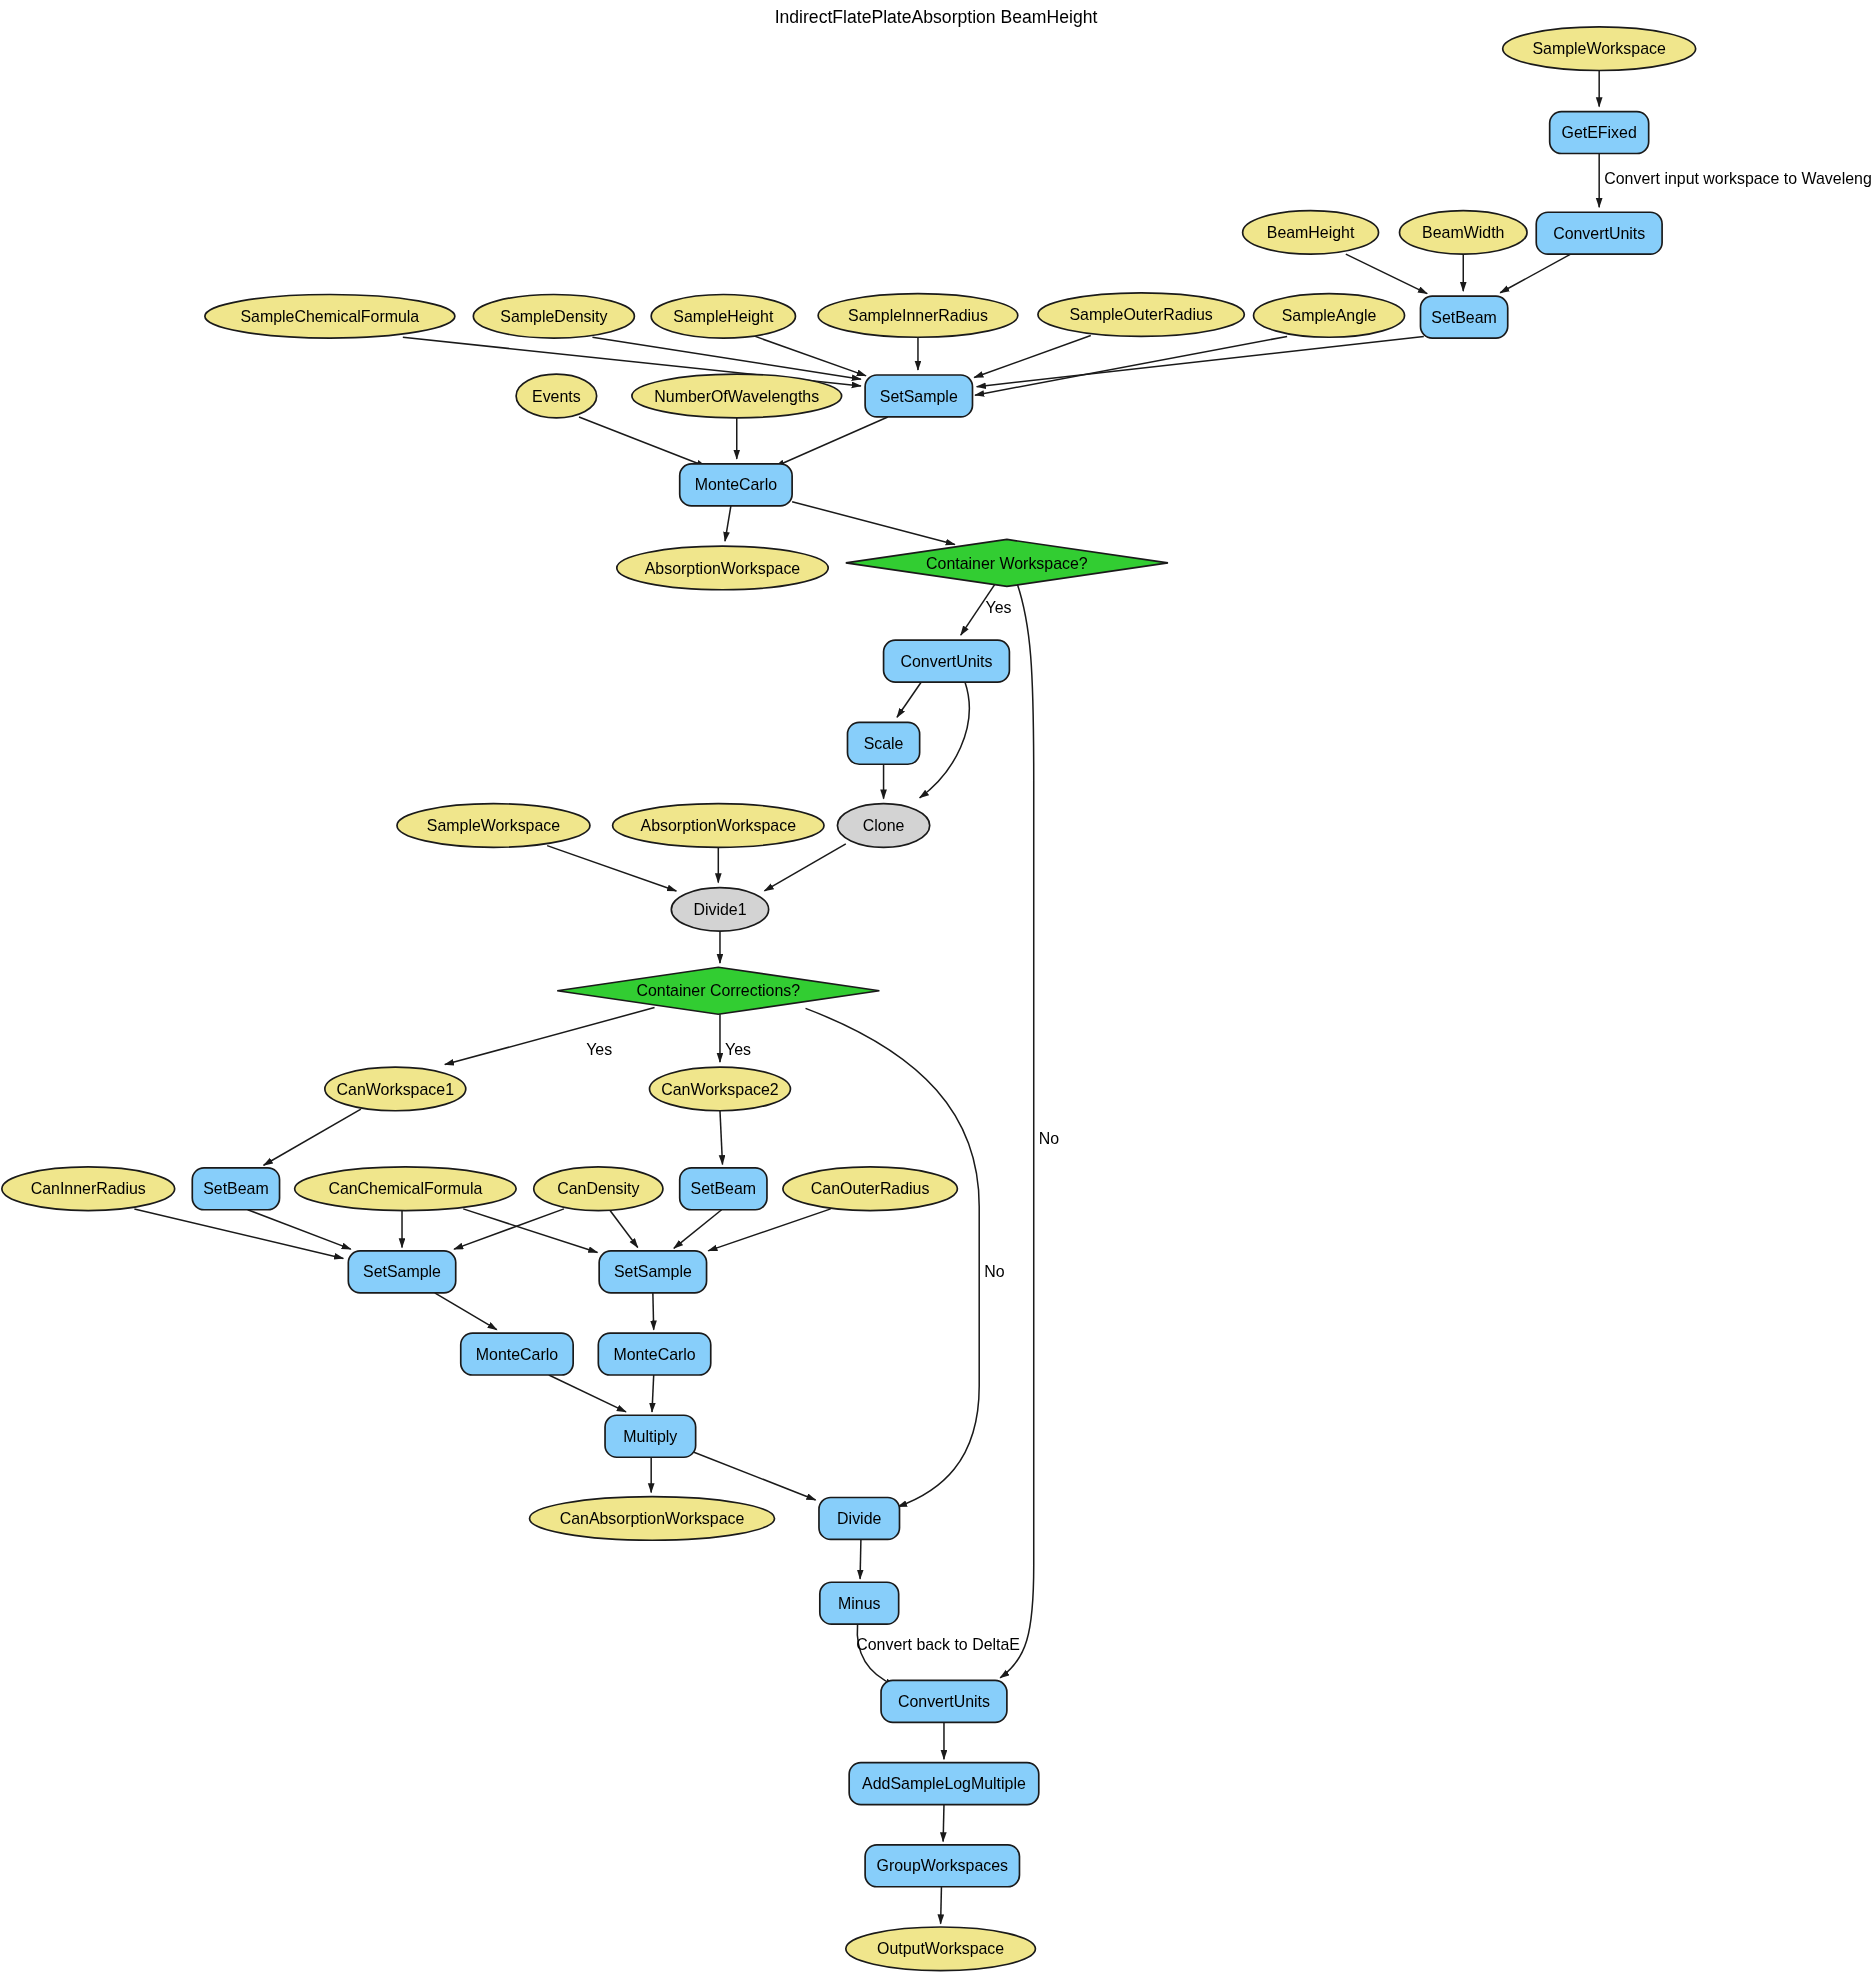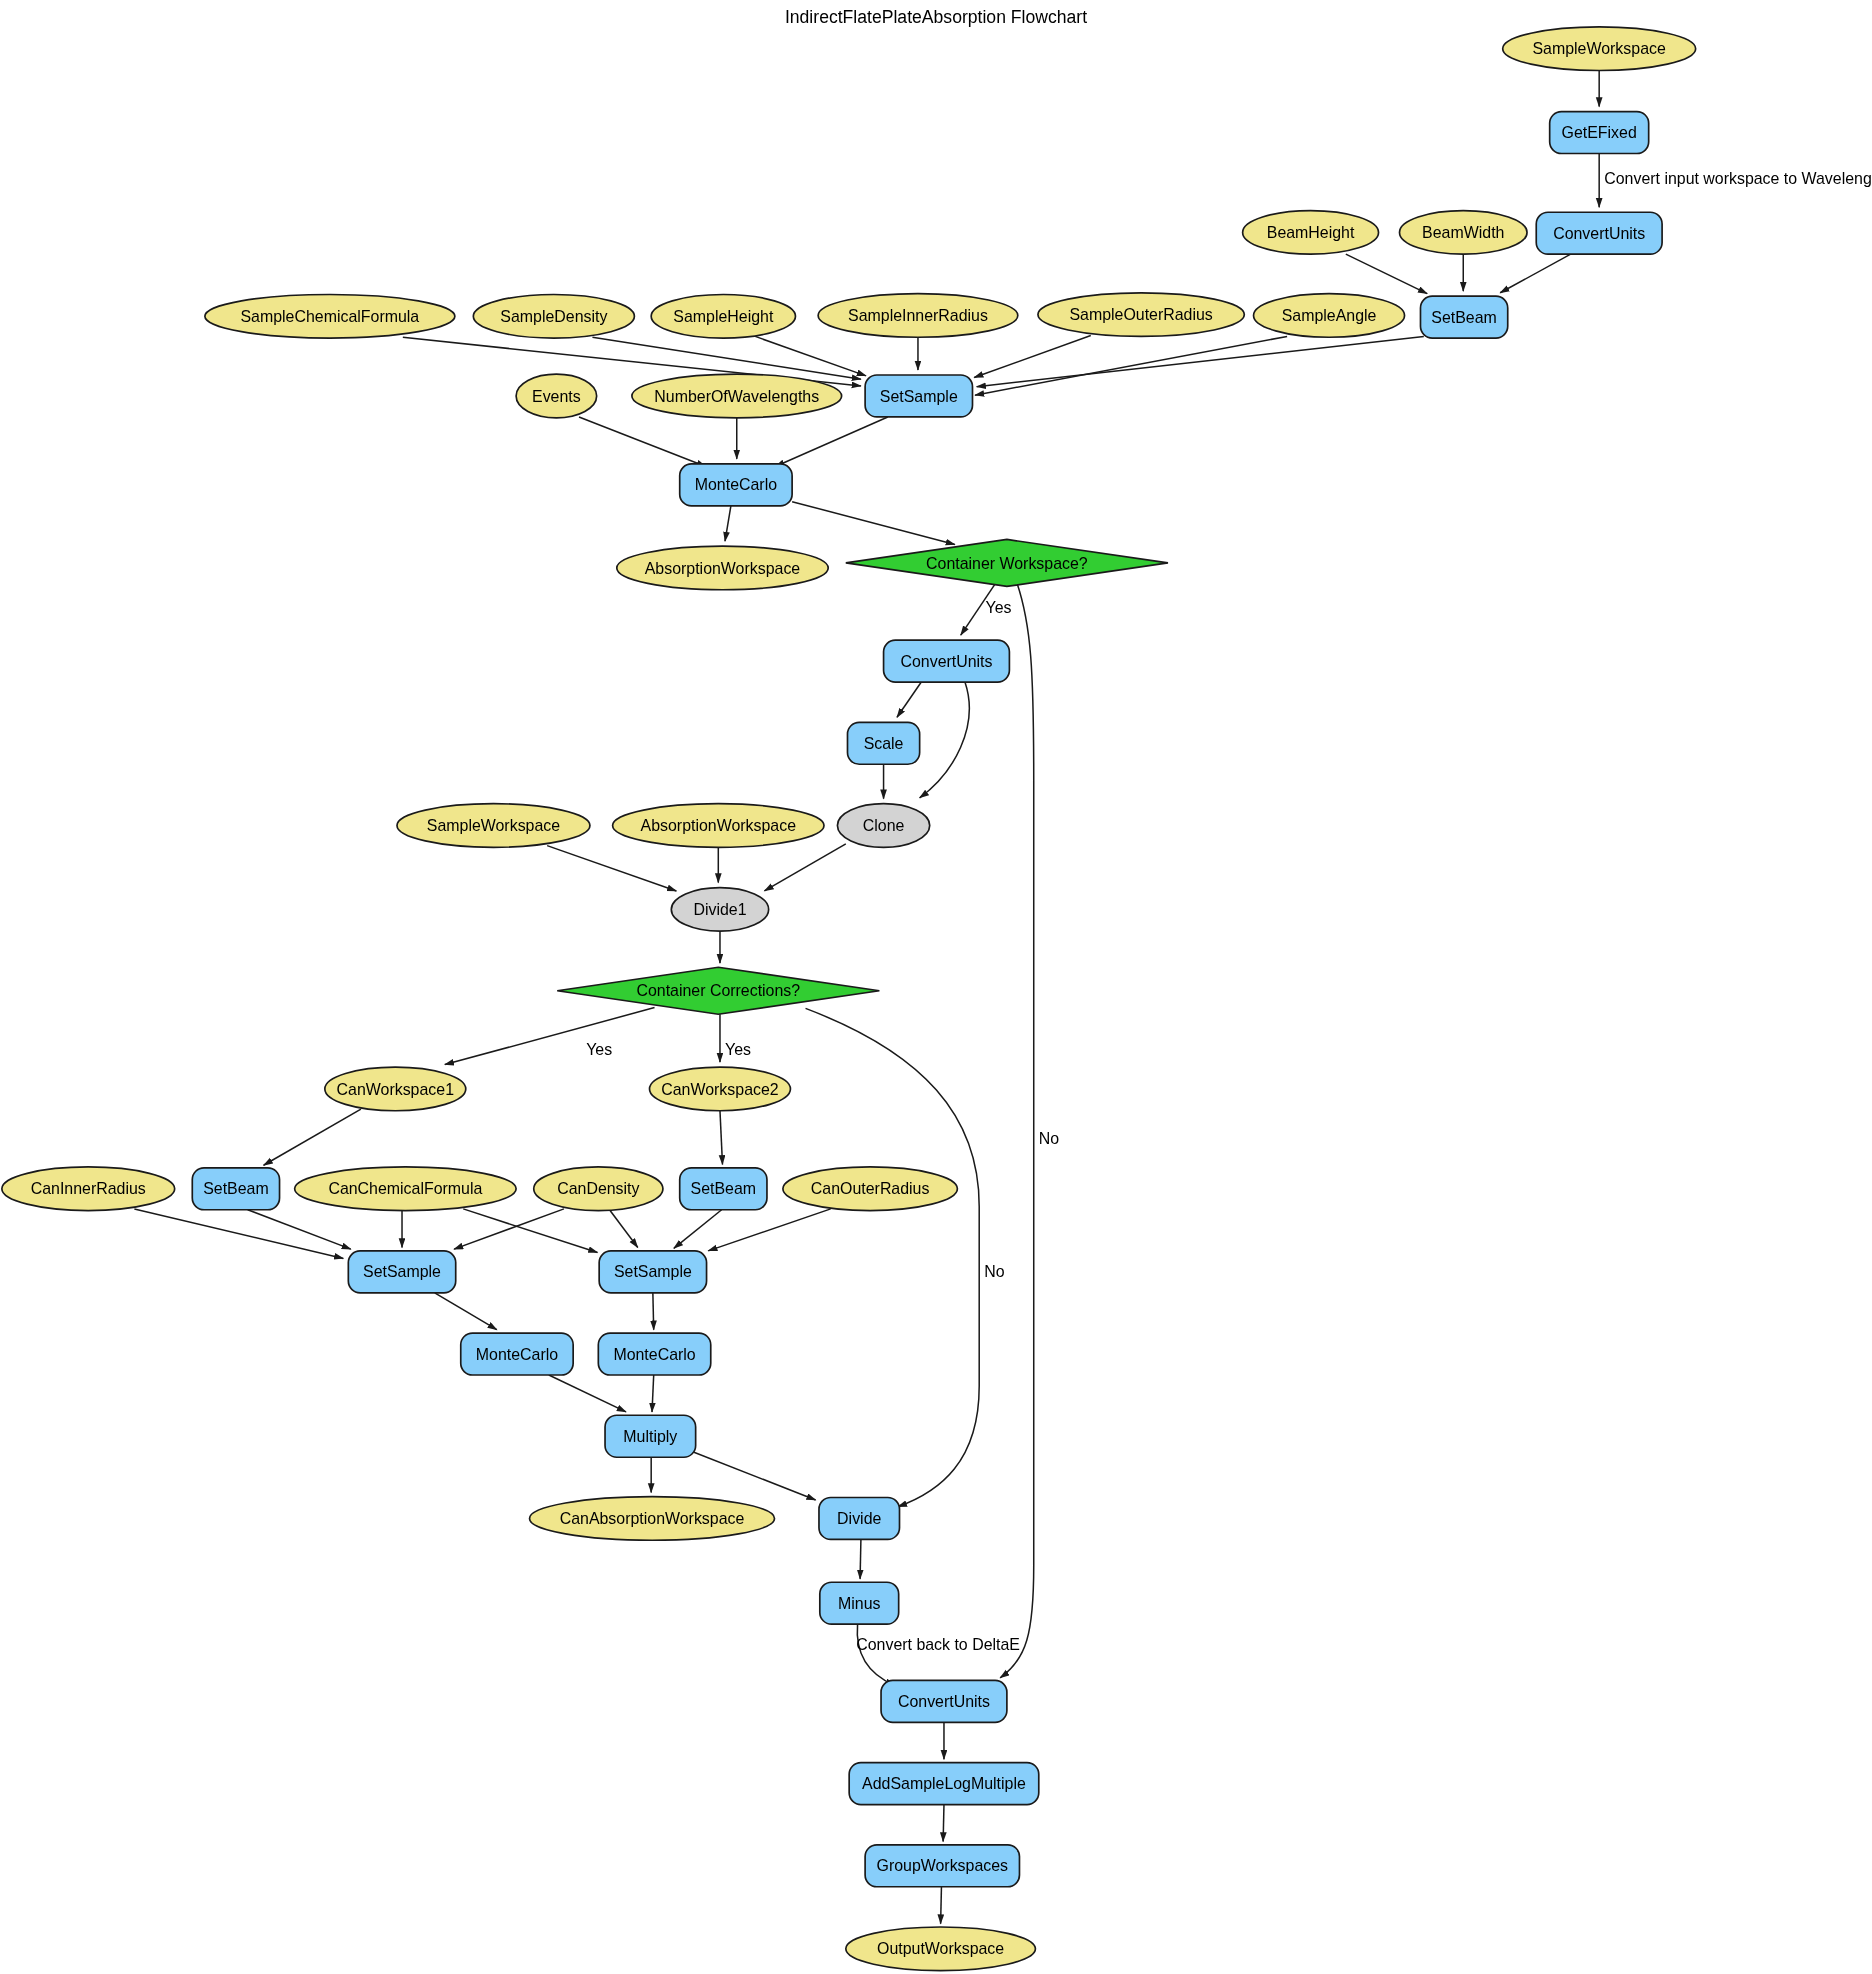--- a/index.html
+++ b/index.html
@@ -9,21 +9,21 @@
          font-size:17.6px;color:#000;}
   #graph{position:absolute;top:0;left:0;}
   .edge{stroke:#1a1a1a;stroke-width:1.8;fill:none;}
   .shape{stroke:#1a1a1a;stroke-width:2;}
   text.nlabel, text.elabel{font-family:"Liberation Sans", sans-serif;font-size:19px;fill:#000;}
 </style>
 </head>
 <body>
 
 <div id="canvas">
-  <div class="title">IndirectFlatePlateAbsorption Flowchart</div>
+  <div class="title">IndirectFlatePlateAbsorption BeamHeight</div>
   <svg id="graph" width="1872" height="1974" viewBox="0 0 2231 2353" xmlns="http://www.w3.org/2000/svg">
     <defs>
       <marker id="arrow" markerWidth="13" markerHeight="10" refX="11" refY="4" orient="auto" markerUnits="userSpaceOnUse">
         <path d="M0,0 L12,4 L0,8 z" fill="#1a1a1a"></path>
       </marker>
     </defs>
     <g id="edges-layer">
         <g>
           <line x1="1906" y1="84" x2="1906" y2="127" class="edge" marker-end="url(#arrow)"></line>
         </g>

